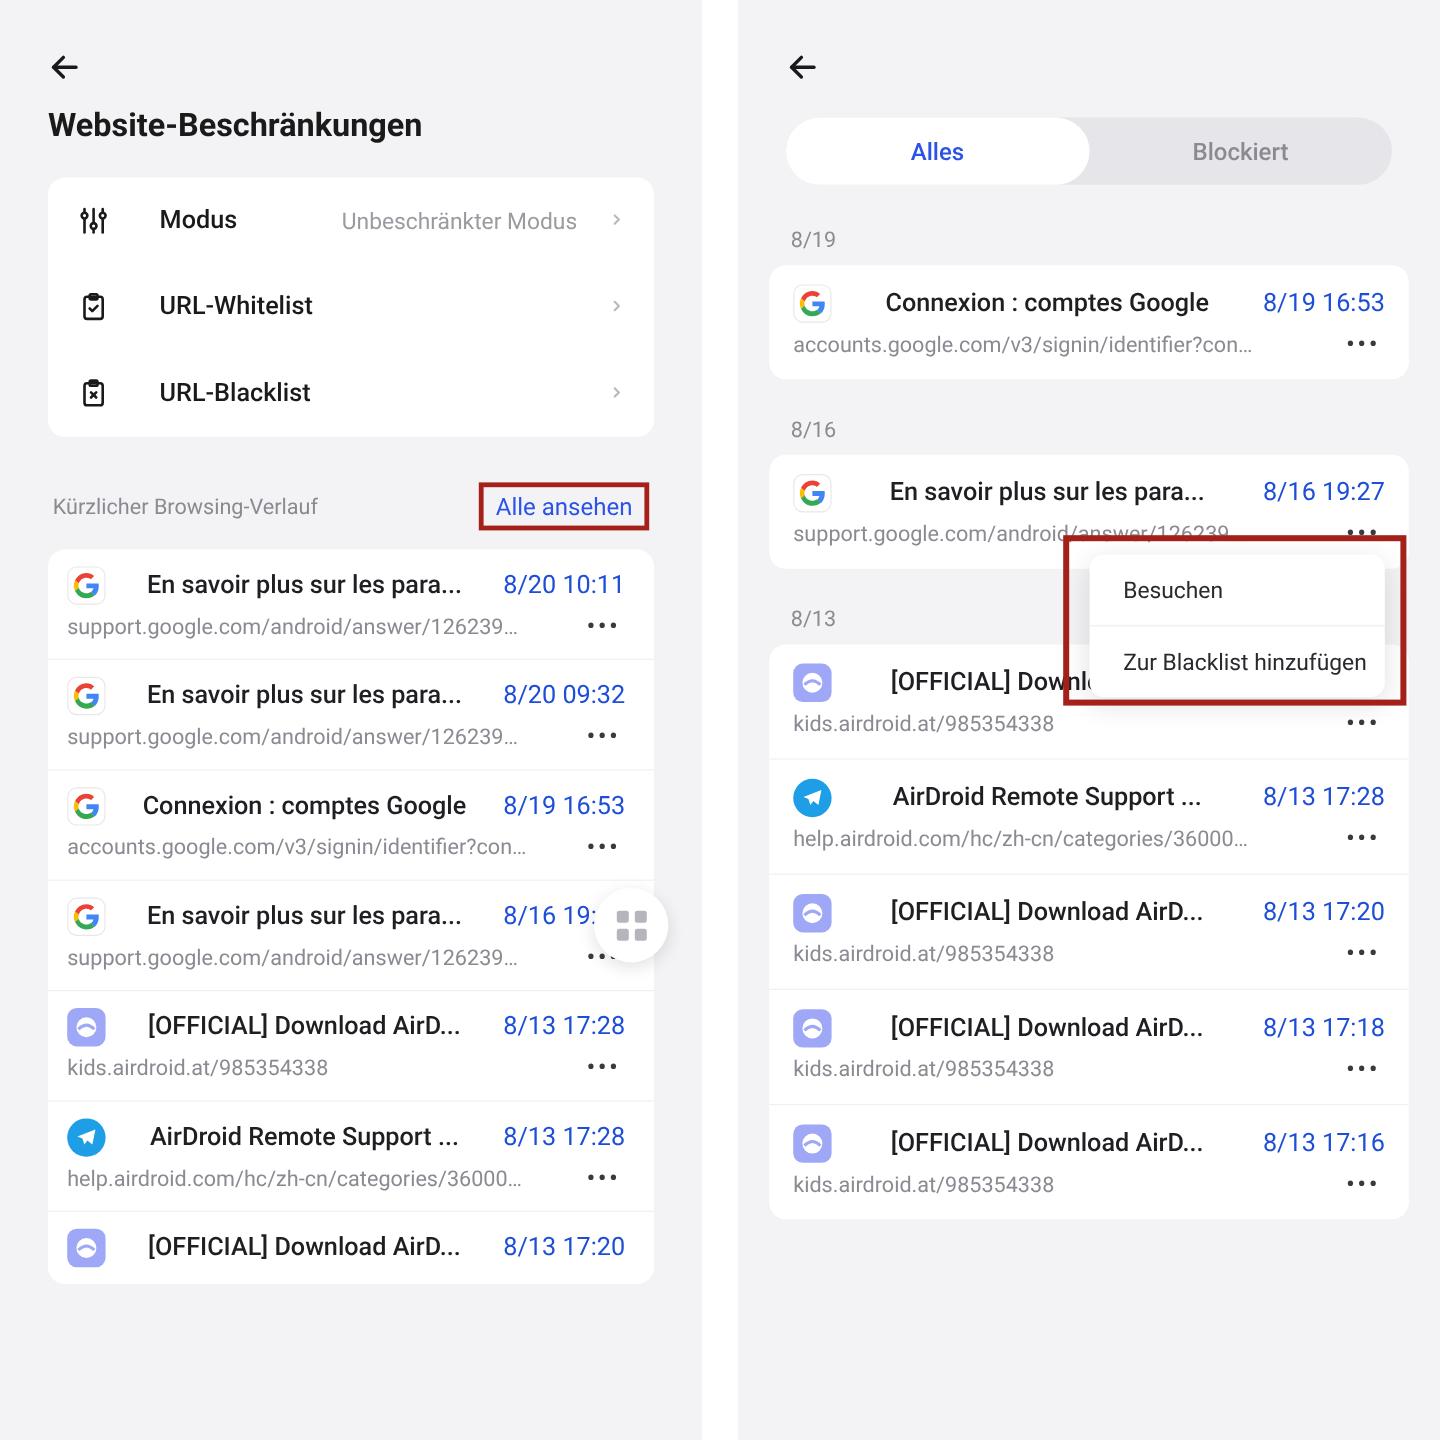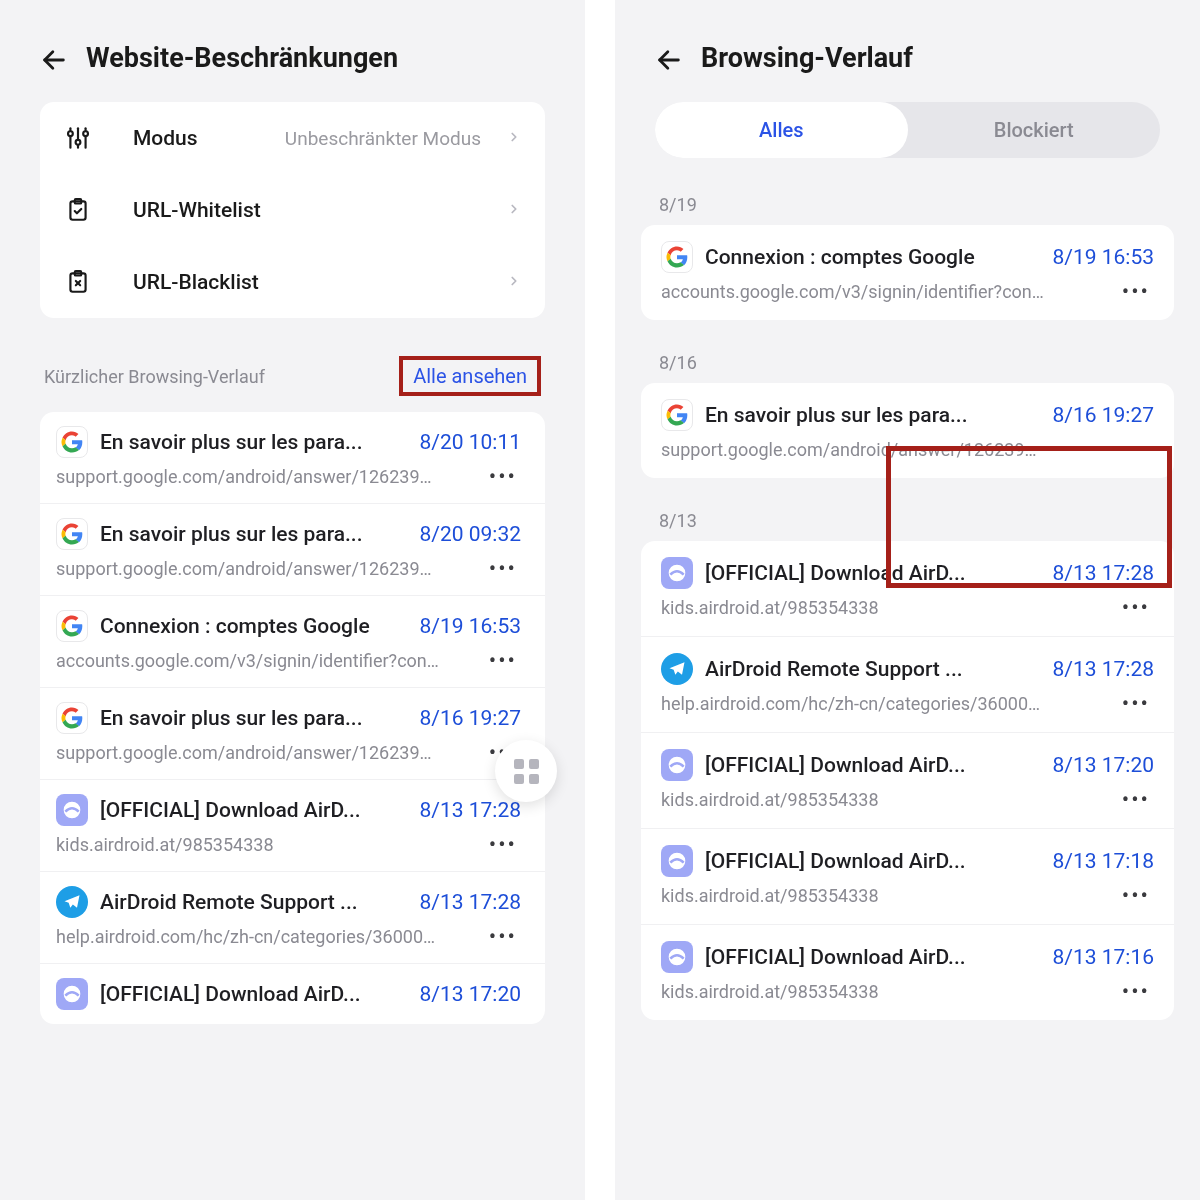--- a/index.html
+++ b/index.html
@@ -16,23 +16,24 @@
     flex: 1;
     background: #f3f3f5;
     border-radius: 0;
     overflow: hidden;
     display: flex;
     flex-direction: column;
     position: relative;
   }
   .panel-header {
     display: flex;
-    align-items: flex-end;
+    align-items: flex-start;
     gap: 18px;
     padding: 42px 40px 28px 40px;
+    flex-direction: column;
   }
   .back-arrow {
     width: 28px;
     height: 28px;
     display: flex;
     align-items: center;
     justify-content: center;
     cursor: pointer;
   }
   .panel-title {
@@ -108,20 +109,21 @@
     flex-direction: column;
     gap: 6px;
     border-bottom: 1px solid #f0f0f2;
     position: relative;
   }
   .history-item:last-child { border-bottom: none; }
   .history-row1 {
     display: flex;
     align-items: center;
     gap: 12px;
+    text-align: center;
   }
   .site-icon {
     width: 32px;
     height: 32px;
     border-radius: 8px;
     display: flex;
     align-items: center;
     justify-content: center;
     font-size: 18px;
     font-weight: bold;
@@ -464,21 +466,20 @@
 </div>
 
 <div class="panel">
   <div class="panel-header">
     <div class="back-arrow">
       <svg width="28" height="28" viewBox="0 0 24 24" fill="none" stroke="#1a1a1a" stroke-width="2.4" stroke-linecap="round" stroke-linejoin="round">
           <line x1="20" y1="12" x2="4" y2="12"></line>
           <polyline points="11 5 4 12 11 19"></polyline>
         </svg>
     </div>
-    <div class="panel-title">Browsing-Verlauf</div>
   </div>
 
   <div class="seg-toggle">
     <div class="seg-btn active">Alles</div>
     <div class="seg-btn inactive">Blockiert</div>
   </div>
 
   <div id="right-groups">
       <div class="date-header">8/19</div>
       <div class="group-card">
@@ -603,14 +604,18 @@
             <div class="item-time">8/13 17:16</div>
           </div>
           <div class="history-row2">
             <div class="item-url">kids.airdroid.at/985354338</div>
             <div class="more-dots">•••</div>
           </div>
         </div>
       </div>
     </div>
 
+  <div class="popup" style="right:46px; top:462px; width:246px;">
+    <div class="popup-item">Besuchen</div>
+    <div class="popup-item">Zur Blacklist hinzufügen</div>
+  </div>
   <div class="red-overlay" style="right:28px; top:446px; width:286px; height:142px;"></div>
 </div>
 
 </body></html>

